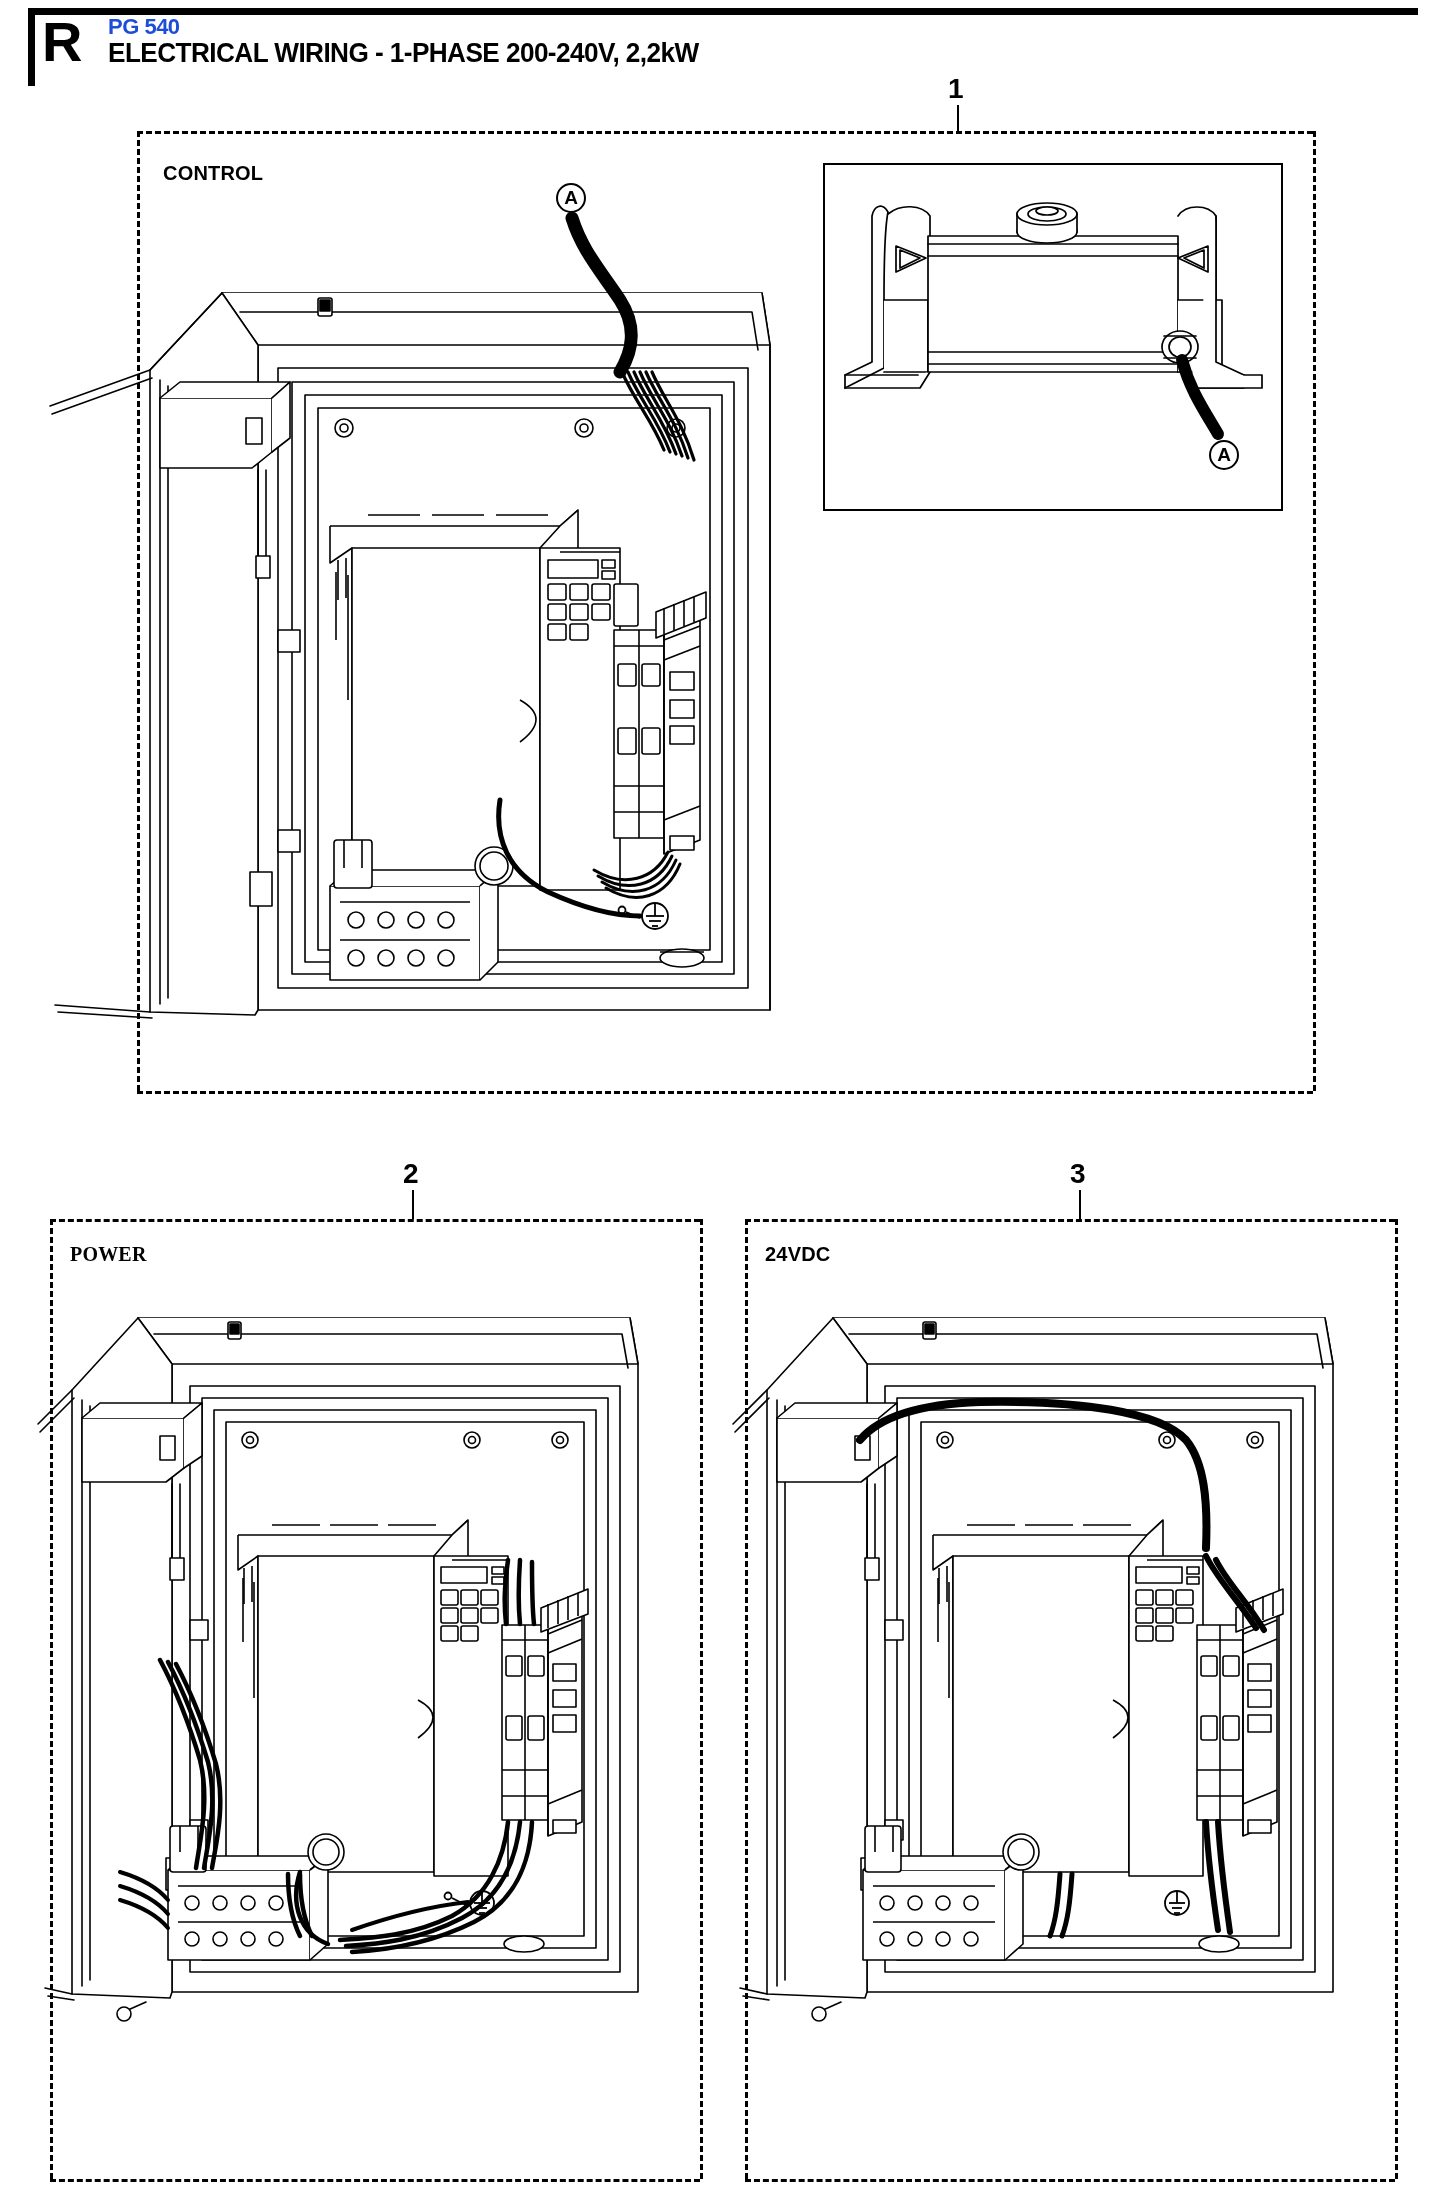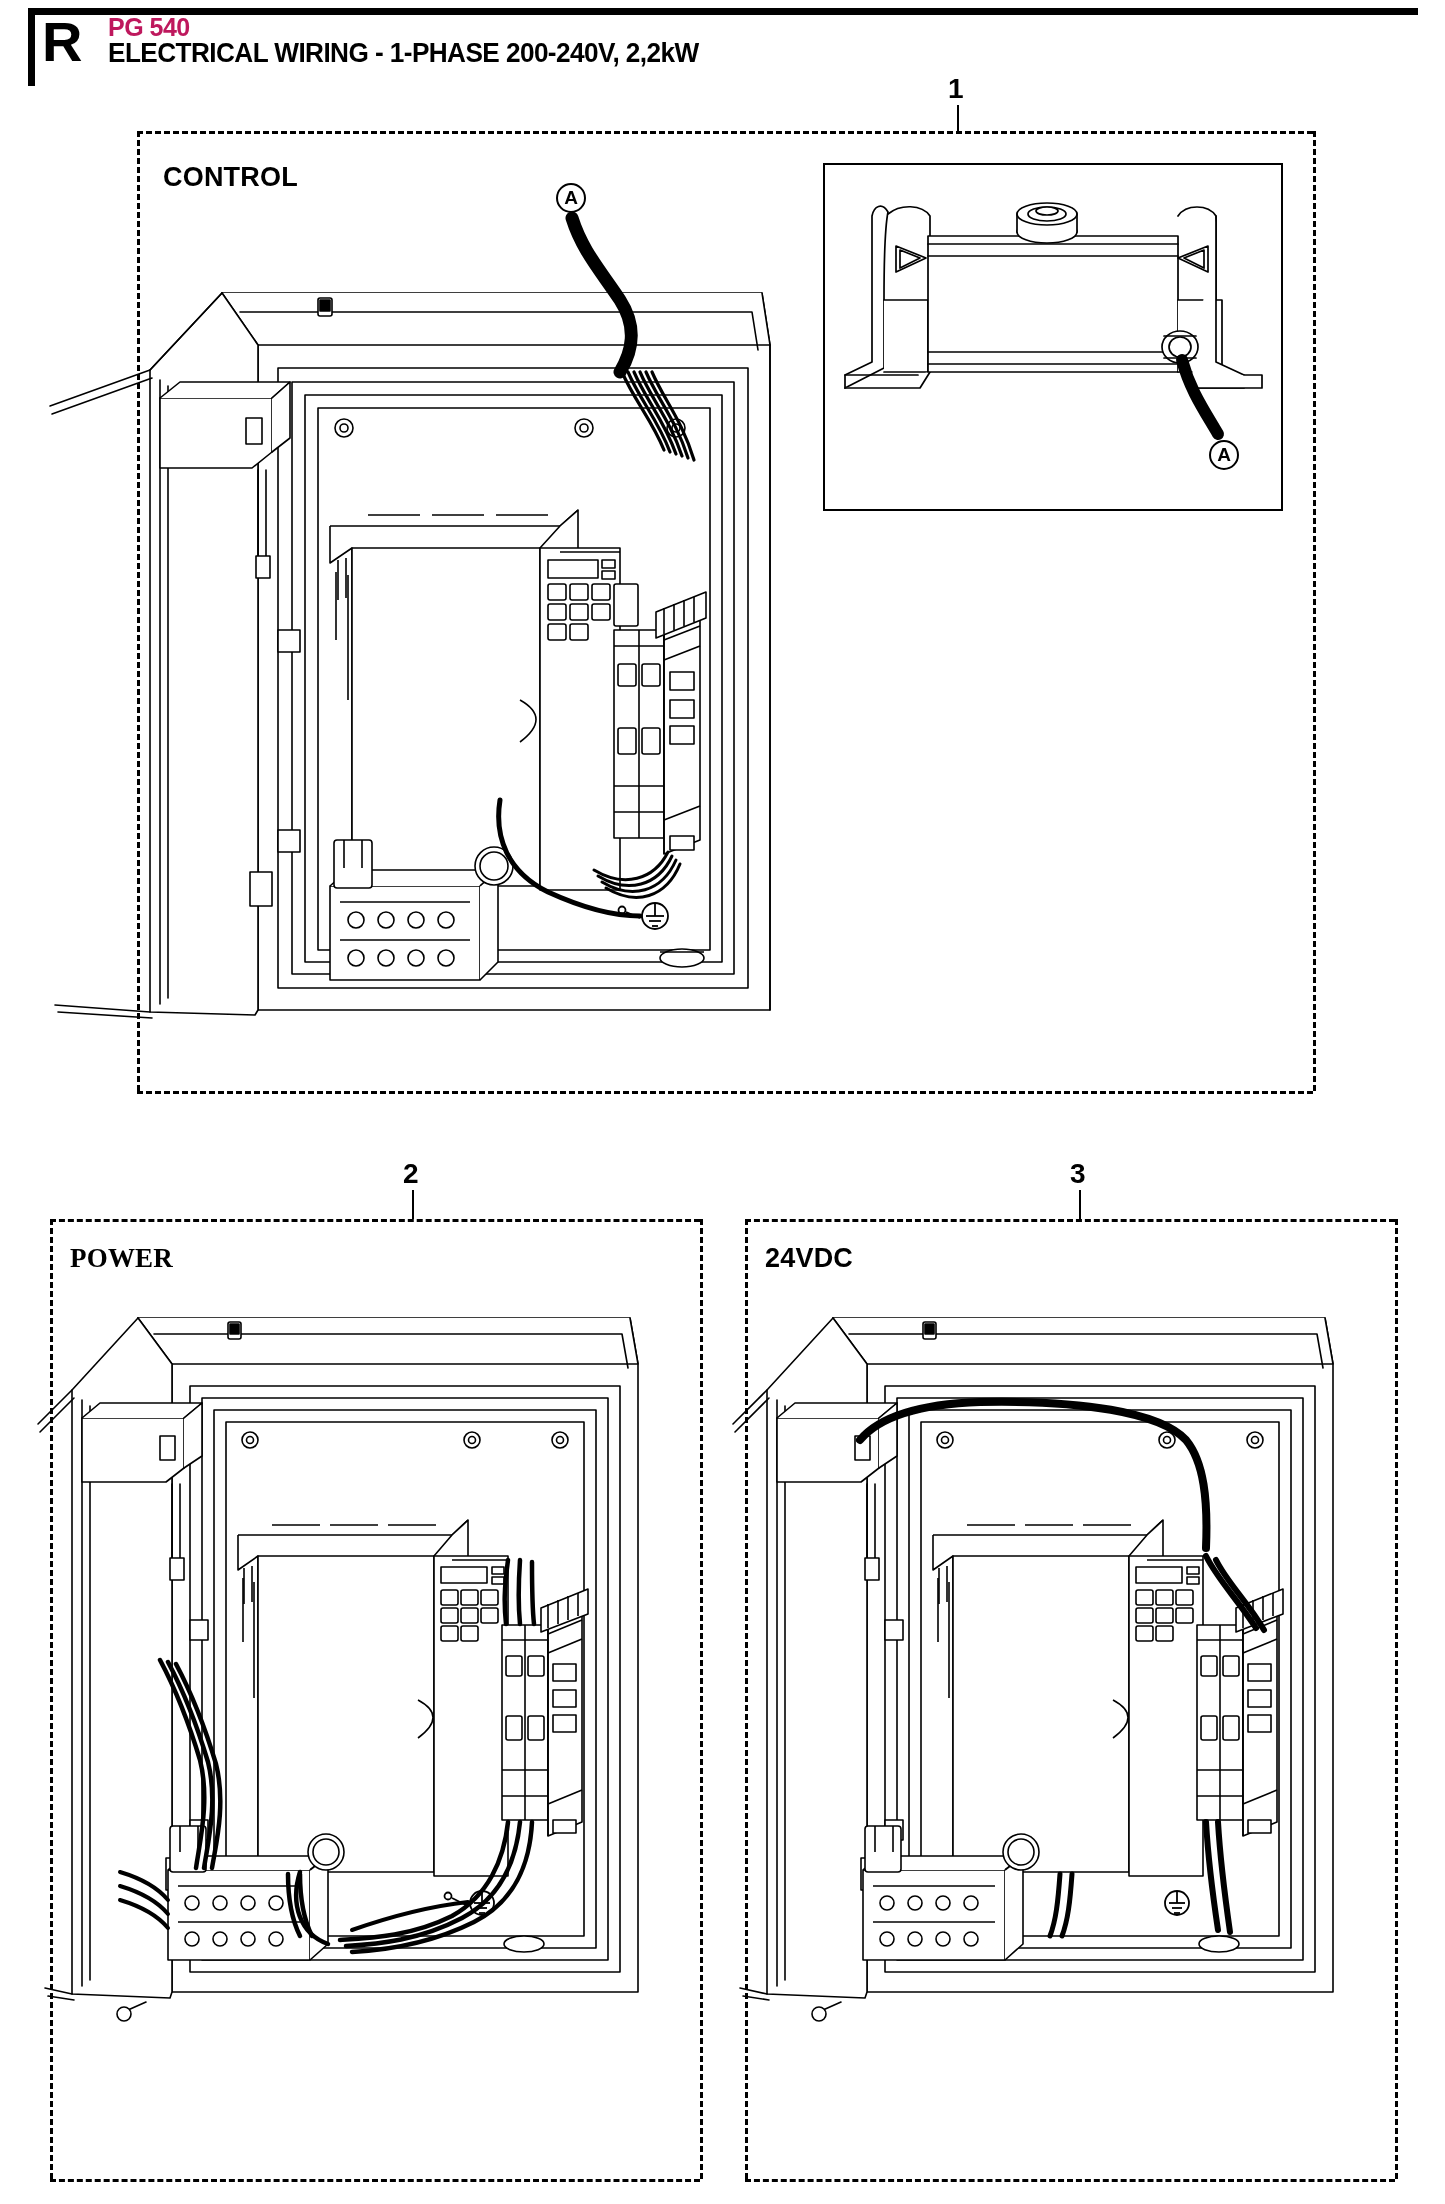--- a/index.html
+++ b/index.html
@@ -43,25 +43,25 @@
     font-size: 56px;
     font-weight: bold;
     line-height: 56px;
     letter-spacing: -1px;
     color: #000;
   }
   .hdr-model {
     position: absolute;
     left: 108px;
     top: 16px;
-    font-size: 25px;
+    font-size: 22px;
     font-weight: bold;
     letter-spacing: -0.5px;
     line-height: 22px;
-    color: #be185d;
+    color: #1d4ed8;
   }
   .hdr-title {
     position: absolute;
     left: 108px;
     top: 38px;
     font-size: 27px;
     font-weight: bold;
     letter-spacing: -0.6px;
     line-height: 30px;
     color: #000;
@@ -75,21 +75,21 @@
     border-top: 3px dashed #000;
   }
   .dash-v {
     position: absolute;
     width: 0;
     border-left: 3px dashed #000;
   }
 
   .section-label {
     position: absolute;
-    font-size: 27px;
+    font-size: 20px;
     font-weight: bold;
     letter-spacing: 0.2px;
     color: #000;
     white-space: nowrap;
   }
 
   
   .callout-num {
     position: absolute;
     font-size: 28px;

